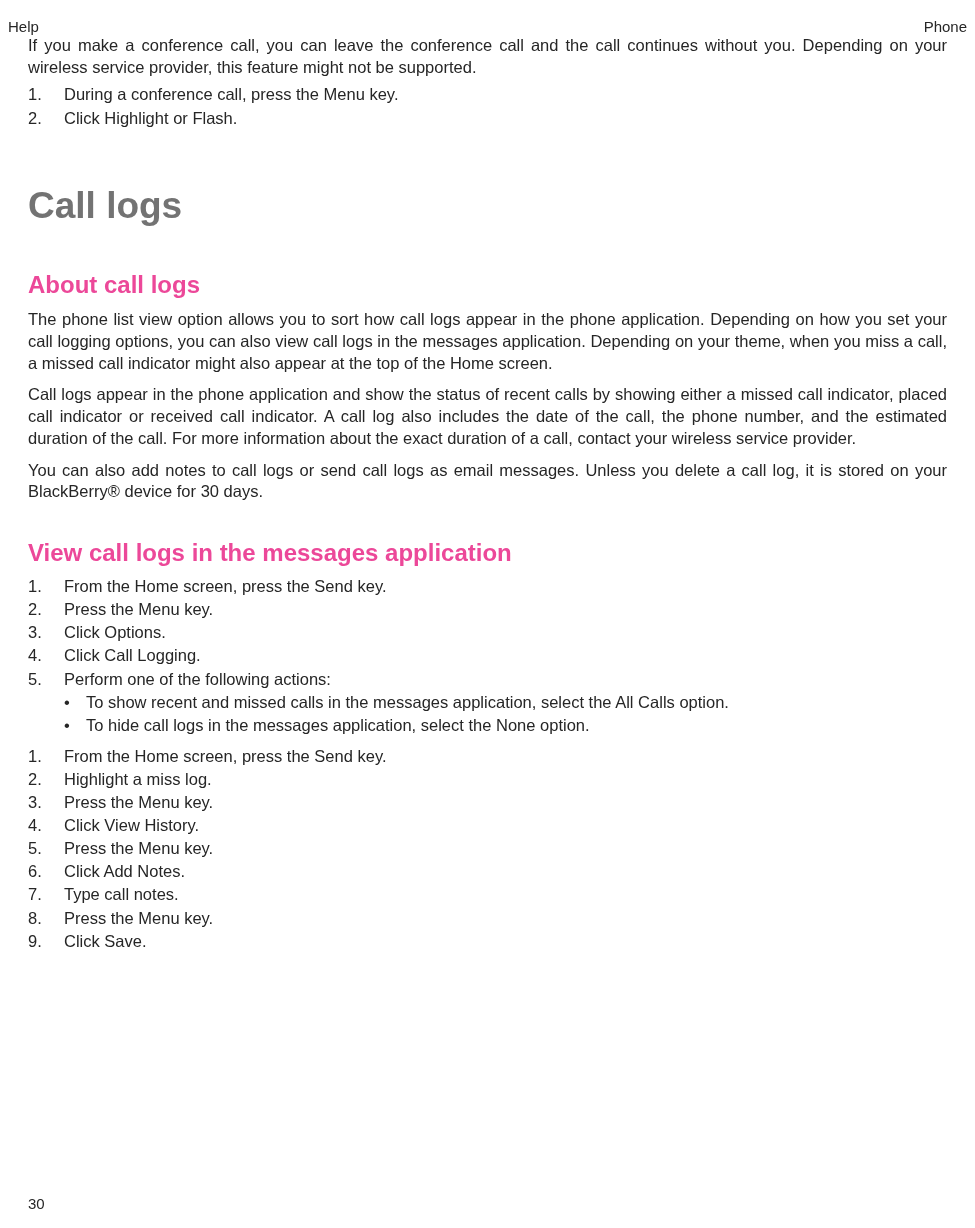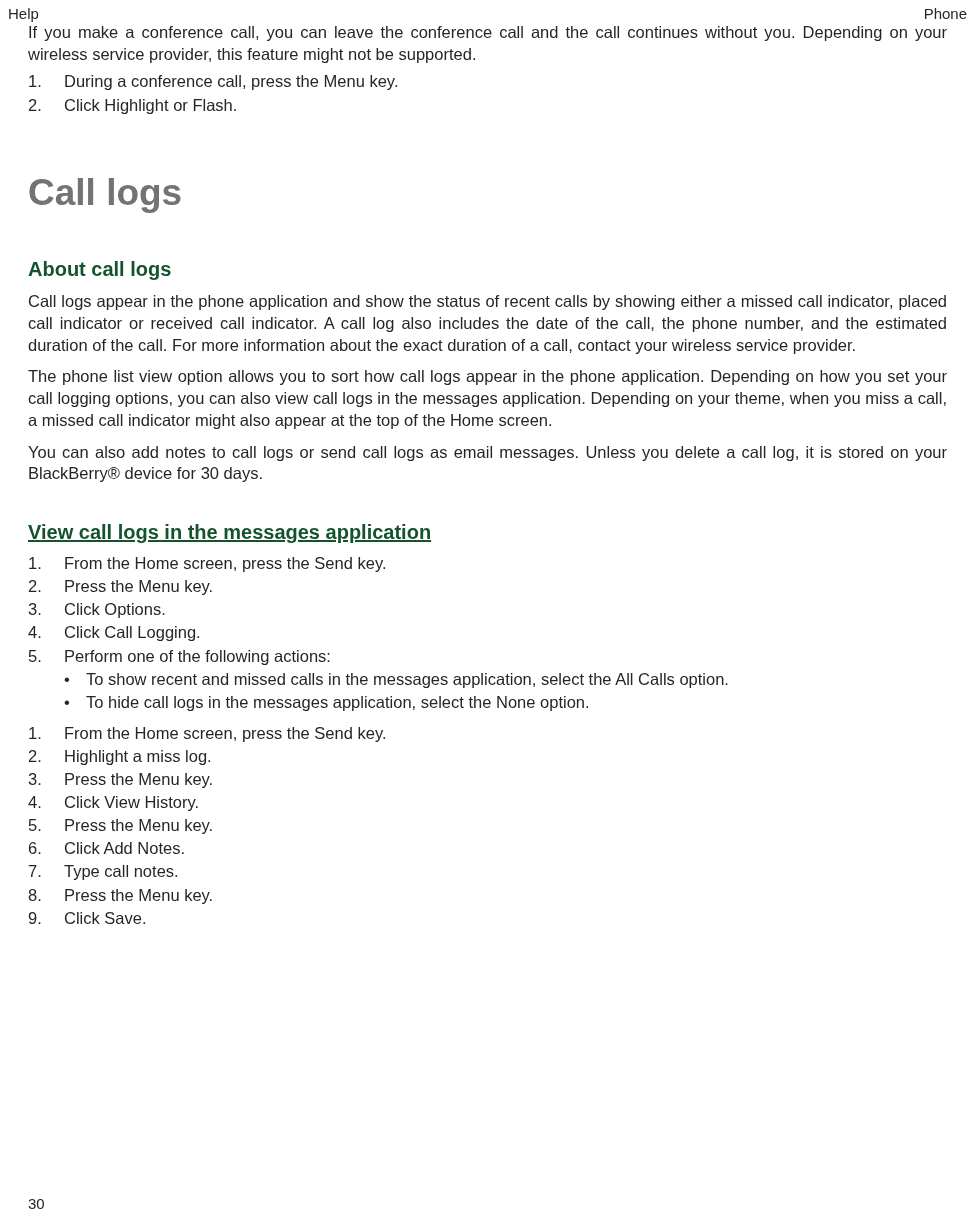--- a/index.html
+++ b/index.html
@@ -7,21 +7,21 @@
     width: 975px;
     height: 1228px;
     font-family: "Segoe UI", "Helvetica Neue", Arial, sans-serif;
     color: #262626;
     position: relative;
     background: #fff;
   }
   .header {
     display: flex;
     justify-content: space-between;
-    padding: 5px 8px 0 8px;
+    padding: 18px 8px 0 8px;
     font-size: 15px;
   }
   .content {
     padding: 0 28px;
   }
   .intro {
     font-size: 16.5px;
     line-height: 1.32;
     text-align: justify;
   }
@@ -39,26 +39,26 @@
     width: 36px;
     flex-shrink: 0;
   }
   .h1 {
     color: #737373;
     font-size: 37px;
     font-weight: 700;
     margin-top: 56px;
   }
   .h2 {
-    font-size: 20px;
+    font-size: 24px;
     font-weight: 700;
     margin-top: 44px;
-    color: #14532d;
-  }
-  .h2.tight { margin-top: 36px; text-decoration: underline; }
+    color: #ec4899;
+  }
+  .h2.tight { margin-top: 36px; }
   .para {
     font-size: 16.5px;
     line-height: 1.32;
     margin-top: 10px;
     text-align: justify;
   }
   .ol {
     list-style: none;
     margin-top: 8px;
     font-size: 16.5px;
@@ -111,22 +111,22 @@
     </li>
     <li>
       <span class="num">2.</span>
       <span><span>Click </span><b>Highlight</b><span> or </span><b>Flash</b><span>.</span></span>
     </li>
   </ul>
 
   <h1 class="h1">Call logs</h1>
 
   <h2 class="h2">About call logs</h2>
+  <p class="para">The phone list view option allows you to sort how call logs appear in the phone application. Depending on how you set your call logging options, you can also view call logs in the messages application. Depending on your theme, when you miss a call, a missed call indicator might also appear at the top of the Home screen.</p>
   <p class="para">Call logs appear in the phone application and show the status of recent calls by showing either a missed call indicator, placed call indicator or received call indicator. A call log also includes the date of the call, the phone number, and the estimated duration of the call. For more information about the exact duration of a call, contact your wireless service provider.</p>
-  <p class="para">The phone list view option allows you to sort how call logs appear in the phone application. Depending on how you set your call logging options, you can also view call logs in the messages application. Depending on your theme, when you miss a call, a missed call indicator might also appear at the top of the Home screen.</p>
   <p class="para">You can also add notes to call logs or send call logs as email messages. Unless you delete a call log, it is stored on your BlackBerry® device for 30 days.</p>
 
   <h2 class="h2 tight">View call logs in the messages application</h2>
   <ul class="ol">
     <li>
         <span class="num">1.</span>
         <span><span>From the Home screen, press the </span><b>Send</b><span> key.</span></span>
       </li>
     <li>
         <span class="num">2.</span>

